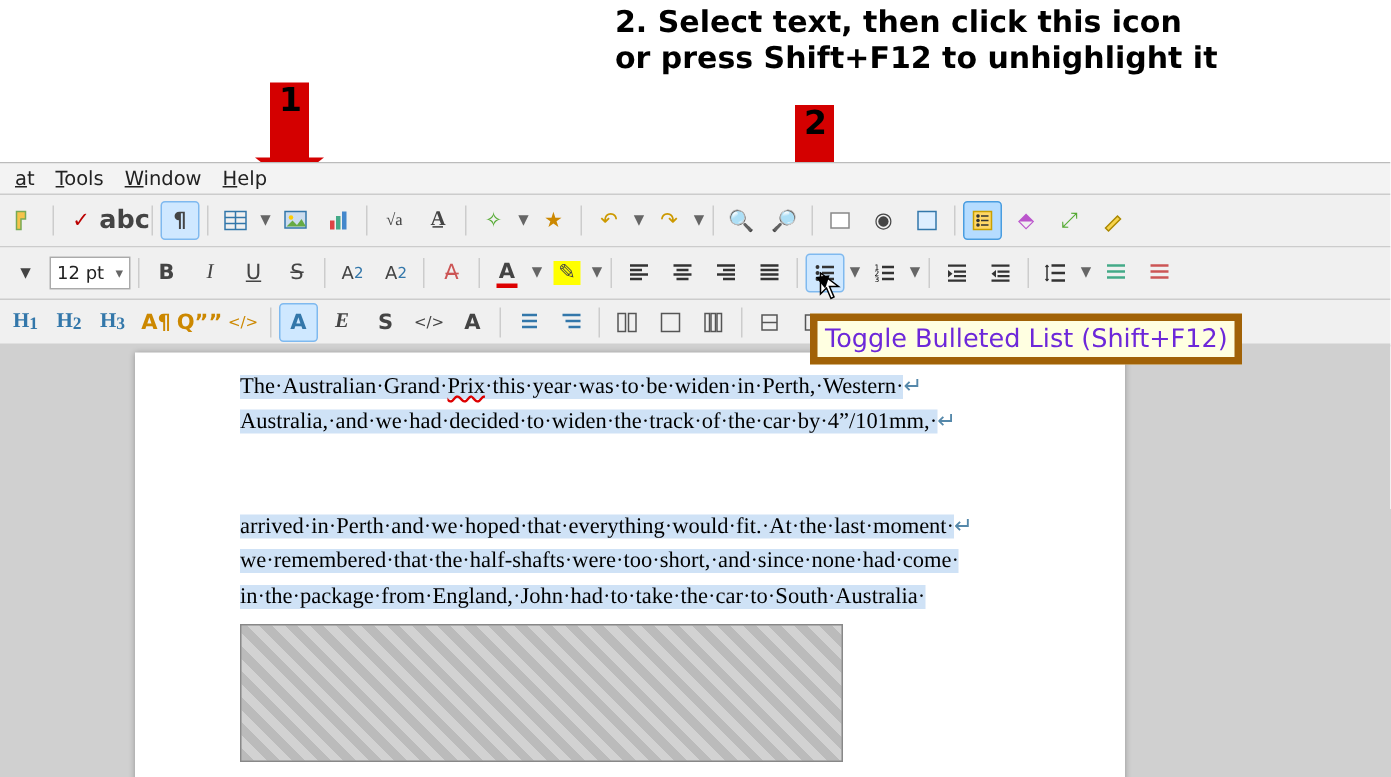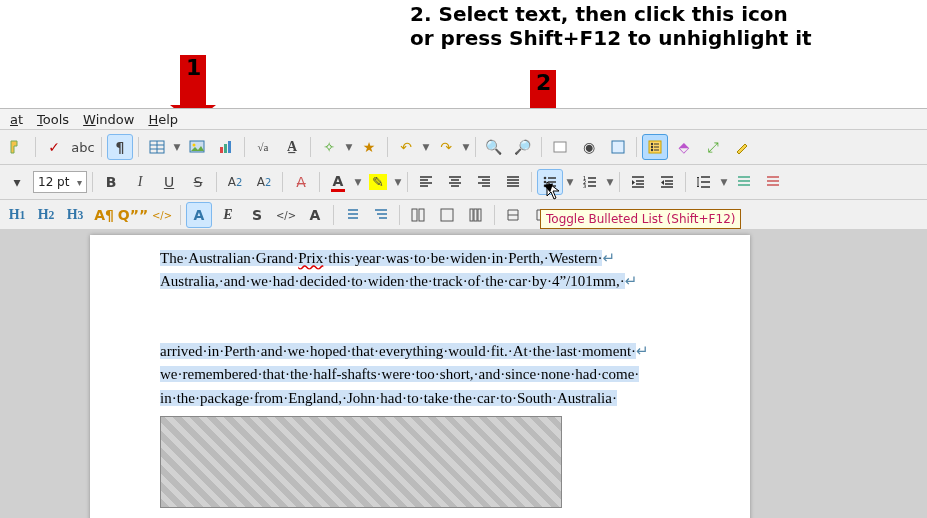--- a/index.html
+++ b/index.html
@@ -36,21 +36,21 @@
   .ruler .tick{position:absolute;top:0;height:18px;border-left:1px solid #999}
   .ruler .num{position:absolute;top:2px;font-size:10px;color:#333;font-weight:normal}
   
   .docwrap{position:absolute;left:0;right:0;top:120px;bottom:0;background:#d0d0d0;overflow:hidden}
   .page{position:absolute;left:90px;top:6px;width:660px;min-height:600px;background:#fff;box-shadow:0 0 4px rgba(0,0,0,.3);padding:12px 44px 12px 70px;box-sizing:border-box}
   .para{font-family:"Liberation Serif","Times New Roman",serif;font-size:15px;line-height:1.55;color:#000}
   .sel-text{background:#cfe2f6}
   .wavy{text-decoration:underline wavy #d00}
   .photo{margin-top:6px;width:400px;height:90px;background:#c9c9c9;background-image:repeating-linear-gradient(45deg,#bbb 0 6px,#d2d2d2 6px 12px);border:1px solid #888;float:left}
   
-  .tooltip{position:absolute;background:#ffffe1;border:1px solid #a16207;font-size:12px;padding:2px 5px;color:#be185d;white-space:nowrap}
+  .tooltip{position:absolute;background:#ffffe1;border:5px solid #a16207;font-size:17px;padding:2px 5px;color:#6d28d9;white-space:nowrap}
   
   .cursor-arrow{position:absolute;width:0;height:0;pointer-events:none}
   .cursor-arrow::before{content:"";position:absolute;border-left:8px solid #000;border-top:5px solid transparent;border-bottom:5px solid transparent;transform:rotate(-40deg)}
   .hstyle{font-family:"Liberation Serif",serif}
 </style>
 </head>
 <body>
 <div class="stage">
 
 <div class="anno anno2" style="white-space: pre-line;">2. Select text, then click this icon
@@ -87,21 +87,21 @@
   </div>
 
   <div class="toolbar">
     <div class="tbtn">
           <svg viewBox="0 0 16 16">
             <path d="M2 2h6v5H5v7H2z" fill="#f6c34a" stroke="#7a5"></path>
           </svg>
         </div>
     <div class="sep"></div>
     <div class="tbtn" style="color:#b00;font-weight:bold">✓</div>
-    <div class="tbtn" style="font-size:13px;font-weight:normal">abc</div>
+    <div class="tbtn" style="font-size:17px;font-weight:bold">abc</div>
     <div class="sep"></div>
     <div class="tbtn hl" style="font-weight:bold">¶</div>
     <div class="sep"></div>
     <div class="tbtn">
           <svg viewBox="0 0 16 16">
             <rect x="1" y="2" width="14" height="12" fill="none" stroke="#37a"></rect>
             <line x1="1" y1="6" x2="15" y2="6" stroke="#37a"></line>
             <line x1="1" y1="10" x2="15" y2="10" stroke="#37a"></line>
             <line x1="8" y1="2" x2="8" y2="14" stroke="#37a"></line>
           </svg>

